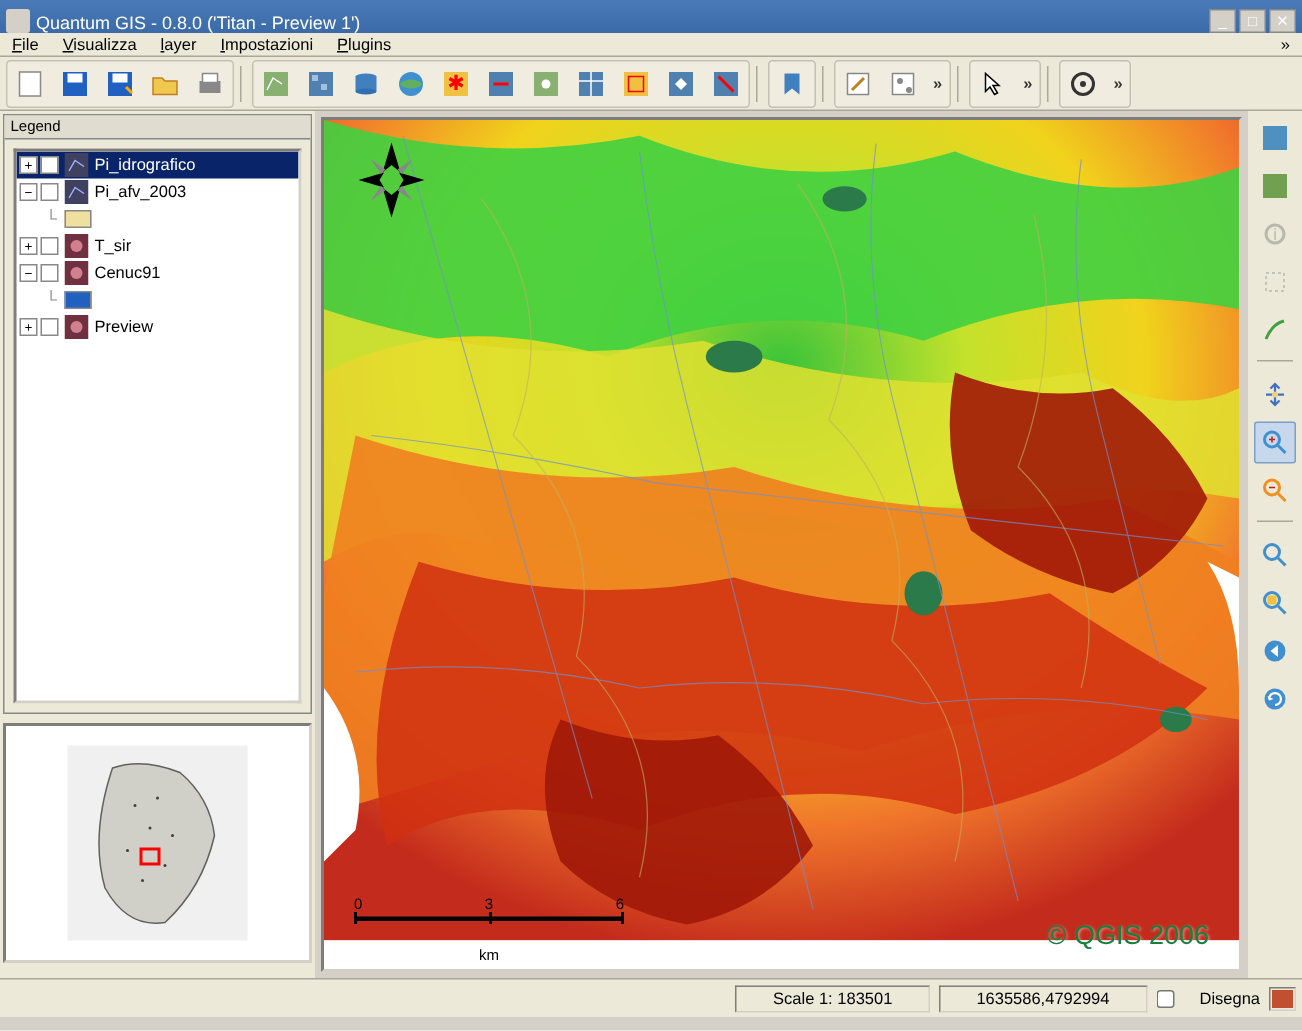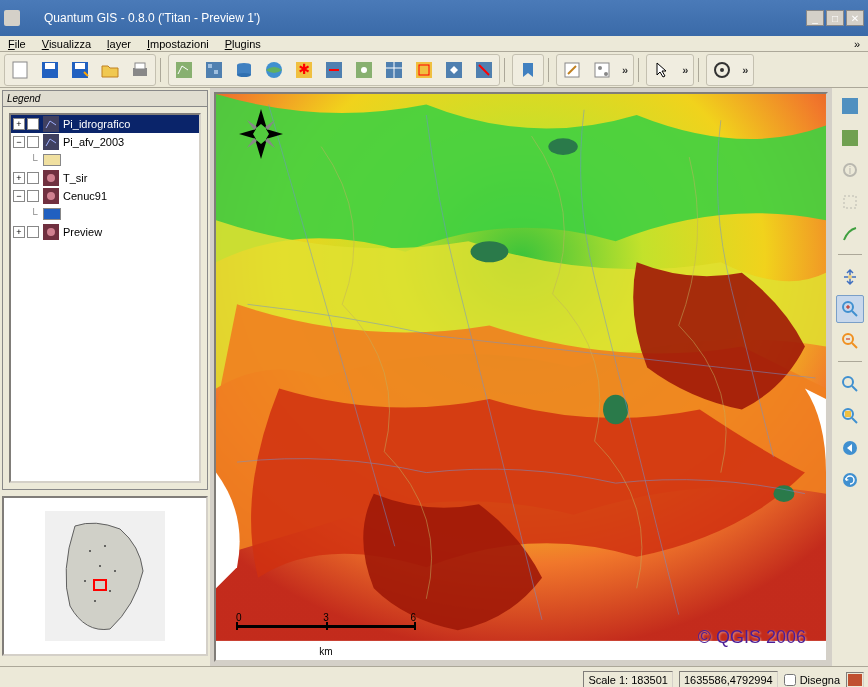--- a/index.html
+++ b/index.html
@@ -1,62 +1,62 @@
 <!DOCTYPE html>
 <html><head>
 <meta charset="utf-8">
 <style>
 * { box-sizing: border-box; margin: 0; padding: 0; }
 body { font-family: Arial, sans-serif; font-size: 11px; background: #d4d0c8; width: 868px; height: 687px; overflow: hidden; }
-.titlebar { height: 36px; background: linear-gradient(to bottom, #4a7ab8, #3a6aa8); color: white; display: flex; align-items: center; padding: 0 4px; font-size: 12px; gap: 20px; }
+.titlebar { height: 22px; background: linear-gradient(to bottom, #4a7ab8, #3a6aa8); color: white; display: flex; align-items: flex-end; padding: 0 4px; font-size: 12px; }
 .titlebar-icon { width: 16px; height: 16px; background: #d4d0c8; border-radius: 2px; margin-right: 4px; }
 .titlebar-text { flex: 1; }
 .window-controls { display: flex; gap: 2px; }
 .window-btn { width: 18px; height: 16px; background: #d4d0c8; display: flex; align-items: center; justify-content: center; font-size: 10px; cursor: pointer; border: 1px solid #888; }
 .menubar { height: 16px; background: #ece9d8; display: flex; align-items: center; padding: 0 0; border-bottom: 1px solid #aca899; }
 .menu-item { padding: 3px 8px; cursor: pointer; }
 .menu-item .mnemonic { text-decoration: underline; }
 .menu-expand { margin-left: auto; padding: 3px 8px; cursor: pointer; }
 .toolbar-row { height: 36px; background: #ece9d8; display: flex; align-items: center; padding: 0 4px; gap: 2px; border-bottom: 1px solid #aca899; }
 .tb-btn { width: 28px; height: 28px; display: flex; align-items: center; justify-content: center; cursor: pointer; border: 1px solid transparent; border-radius: 2px; }
 .tb-sep { width: 4px; height: 24px; border-left: 1px solid #aca899; margin: 0 2px; }
 .tb-group { display: flex; align-items: center; gap: 2px; border: 1px solid #c4c0b0; border-radius: 3px; padding: 1px; background: #f0ede0; }
 .tb-more { padding: 0 4px; cursor: pointer; font-weight: bold; color: #333; }
 .main-area { display: flex; height: 578px; }
 .left-panel { width: 210px; background: #ece9d8; display: flex; flex-direction: column; padding: 2px; }
 .legend-panel { border: 1px solid #888; background: #ece9d8; height: 400px; display: flex; flex-direction: column; }
-.legend-header { padding: 2px 4px; font-size: 10px; border-bottom: 1px solid #888; background: #e0ddd0; font-style: italic; }
+.legend-header { padding: 2px 4px; font-size: 10px; border-bottom: 1px solid #888; background: #e0ddd0; }
 .legend-tree { flex: 1; background: white; border: 2px inset #d4d0c8; margin: 6px; overflow: auto; }
 .tree-item { display: flex; align-items: center; height: 18px; padding-left: 2px; white-space: nowrap; }
 .tree-item.selected { background: #0a246a; color: white; }
 .tree-expand { width: 12px; height: 12px; border: 1px solid #888; background: white; display: flex; align-items: center; justify-content: center; font-size: 9px; color: black; margin-right: 2px; cursor: pointer; }
 .tree-spacer { width: 14px; }
 .tree-branch { width: 14px; color: #888; text-align: center; }
 .tree-check { width: 12px; height: 12px; border: 1px solid #888; background: white; margin-right: 4px; cursor: pointer; }
 .tree-icon { width: 16px; height: 16px; margin-right: 4px; display: inline-flex; align-items: center; justify-content: center; }
 .tree-symbol { width: 18px; height: 12px; margin-left: 2px; border: 1px solid #888; }
 .overview-panel { border: 2px inset #d4d0c8; height: 160px; margin-top: 6px; background: white; position: relative; display: flex; align-items: center; justify-content: center; }
 .overview-map { width: 120px; height: 130px; background: #f0f0f0; position: relative; }
 .overview-extent { position: absolute; border: 2px solid red; width: 14px; height: 12px; top: 68px; left: 48px; }
 .map-canvas { flex: 1; margin: 4px; border: 2px inset #d4d0c8; background: white; position: relative; overflow: hidden; }
 .map-render { position: absolute; inset: 0; }
 .north-arrow { position: absolute; top: 10px; left: 20px; width: 50px; height: 60px; }
 .scalebar { position: absolute; bottom: 18px; left: 20px; height: 30px; width: 180px; }
 .scalebar-line { height: 3px; background: black; position: relative; }
 .scalebar-tick { position: absolute; width: 2px; height: 8px; background: black; top: -3px; }
 .scalebar-labels { display: flex; justify-content: space-between; font-size: 10px; color: black; margin-bottom: 2px; }
 .scalebar-unit { text-align: center; font-size: 10px; margin-top: 18px; }
-.map-copyright { position: absolute; bottom: 12px; right: 20px; font-size: 18px; color: #4c1d95; text-shadow: 1px 1px 2px rgba(255,255,255,0.5); }
+.map-copyright { position: absolute; bottom: 12px; right: 20px; font-size: 18px; color: #15803d; text-shadow: 1px 1px 2px rgba(255,255,255,0.5); }
 .right-toolbar { width: 36px; background: #ece9d8; display: flex; flex-direction: column; align-items: center; padding: 4px 2px; gap: 4px; }
 .rtb-btn { width: 28px; height: 28px; display: flex; align-items: center; justify-content: center; cursor: pointer; border: 1px solid transparent; border-radius: 2px; }
 .rtb-btn.active { border: 1px solid #7a9fc8; background: #c8d8ec; }
 .rtb-sep { width: 24px; height: 3px; border-top: 1px solid #aca899; margin: 2px 0; }
 .statusbar { height: 26px; background: #ece9d8; display: flex; align-items: center; justify-content: flex-end; padding: 0 4px; gap: 6px; border-top: 1px solid #aca899; }
-.status-cell { border: 1px inset #d4d0c8; padding: 2px 4px; font-size: 11px; }
-.status-check { display: flex; align-items: center; gap: 4px; }
+.status-cell { border: 1px inset #d4d0c8; padding: 2px 24px; font-size: 11px; }
+.status-check { display: flex; align-items: center; gap: 17px; }
 .status-check input { width: 12px; height: 12px; }
 .status-icon { width: 18px; height: 16px; border: 1px inset #d4d0c8; display: flex; align-items: center; justify-content: center; }
 svg { display: block; }
 </style>
 </head>
 <body>
 
 <div class="titlebar">
   <div class="titlebar-icon"></div>
   <div class="titlebar-text">Quantum GIS - 0.8.0 ('Titan - Preview 1')</div>

